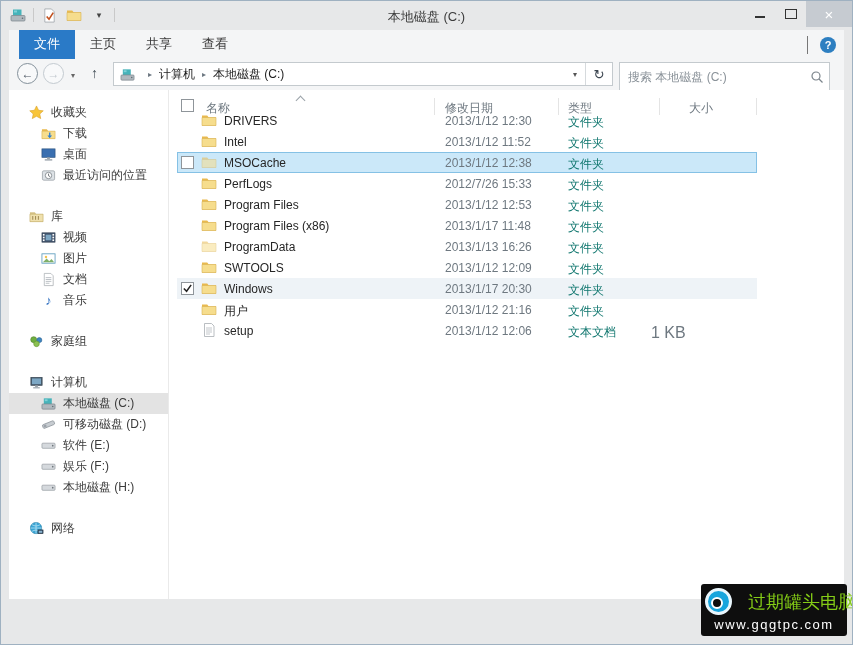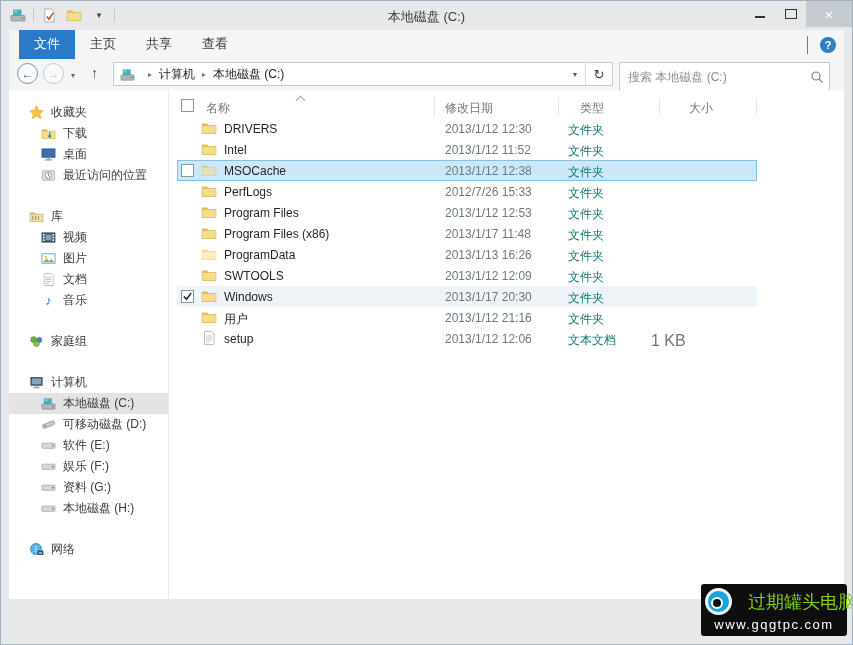--- a/index.html
+++ b/index.html
@@ -60,21 +60,21 @@
   .music-glyph{font-size:13px;color:#2f6fc0;}
 
   
   .filearea{position:absolute;left:160px;top:0;right:0;height:100%;}
   .fheader{position:absolute;left:0;top:6px;right:0;height:24px;}
   .hcell{position:absolute;top:4px;font-size:12px;color:#6e7880;white-space:nowrap;}
   .hcb{position:absolute;left:12px;top:3px;}
   .cbox{width:13px;height:13px;border:1px solid #8f959a;background:#fff;box-sizing:border-box;display:flex;align-items:center;justify-content:center;}
   .sortchev{position:absolute;left:128px;top:1px;width:6px;height:6px;border:solid #9aa2a8;border-width:1px 1px 0 0;transform:rotate(-45deg);}
   .hsep{position:absolute;top:2px;width:1px;height:17px;background:#e4e4e4;}
-  .rows{position:absolute;left:0;right:0;top:28px;}
+  .rows{position:absolute;left:0;right:0;top:20px;}
   .frow{position:relative;height:21px;}
   .rowsel{position:absolute;left:8px;top:0;width:580px;height:21px;background:#cbe8f9;border:1px solid #85c1e5;box-sizing:border-box;}
   .rowhov{position:absolute;left:8px;top:0;width:580px;height:21px;background:#eef3f7;}
   .frow span, .frow .cb{z-index:1;}
   .cb{position:absolute;left:12px;top:4px;}
   .ficon{position:absolute;left:32px;top:2px;width:16px;height:16px;}
   .ficon.faded{opacity:.55;}
   .fname{position:absolute;left:55px;top:4px;font-size:12px;color:#262626;white-space:nowrap;}
   .fdate{position:absolute;left:276px;top:4px;font-size:12px;color:#6e7880;white-space:nowrap;}
   .ftype{position:absolute;left:399px;top:4px;font-size:12px;color:#0f766e;white-space:nowrap;}
@@ -342,29 +342,20 @@
           </span>
         <span>娱乐 (F:)</span>
       </div>
       <div class="sitem child">
         <span class="sicon">
             <svg width="15" height="15" viewBox="0 0 16 16">
               <rect x="1" y="5.5" width="14" height="5.5" rx="1" fill="#d5d9dd" stroke="#8f969c" stroke-width="0.7"></rect>
               <circle cx="12.5" cy="8.2" r="0.9" fill="#6f767c"></circle>
             </svg>
           </span>
-        <span>资料 (G:)</span>
-      </div>
-      <div class="sitem child">
-        <span class="sicon">
-            <svg width="15" height="15" viewBox="0 0 16 16">
-              <rect x="1" y="5.5" width="14" height="5.5" rx="1" fill="#d5d9dd" stroke="#8f969c" stroke-width="0.7"></rect>
-              <circle cx="12.5" cy="8.2" r="0.9" fill="#6f767c"></circle>
-            </svg>
-          </span>
         <span>本地磁盘 (H:)</span>
       </div>
       <div class="sgap"></div>
 
       <div class="sitem">
         <span class="sicon">
             <svg width="15" height="15" viewBox="0 0 16 16">
               <circle cx="7.5" cy="7.5" r="6" fill="#3ba6d6" stroke="#1f7ba6" stroke-width="0.7"></circle>
               <path d="M1.5 7.5h12M7.5 1.5v12M3 3.8c2.8 2 6.2 2 9 0M3 11.2c2.8-2 6.2-2 9 0" stroke="#bfe6f5" stroke-width="0.8" fill="none"></path>
               <rect x="9.5" y="9.5" width="5.5" height="4" fill="#34495e" stroke="#22303f" stroke-width="0.6"></rect>
@@ -378,21 +369,21 @@
     <div class="filearea">
       <div class="fheader">
         <span class="hcb">
             <span class="cbox"></span>
           </span>
         <span class="hcell" style="left:37px;">名称</span>
         <span class="sortchev"></span>
         <span class="hsep" style="left:265px;"></span>
         <span class="hcell" style="left:276px;">修改日期</span>
         <span class="hsep" style="left:389px;"></span>
-        <span class="hcell" style="left:399px;margin-left:12px;">类型</span>
+        <span class="hcell" style="left:399px;">类型</span>
         <span class="hsep" style="left:490px;"></span>
         <span class="hcell" style="left:520px;">大小</span>
         <span class="hsep" style="left:587px;"></span>
       </div>
 
       <div class="rows">
 
         <div class="frow">
           <span class="ficon"><svg width="16" height="16" viewBox="0 0 16 16">
                 <path d="M1 3.5h5.2l1.6 2H15v8H1z" fill="#e9b94e"></path>

